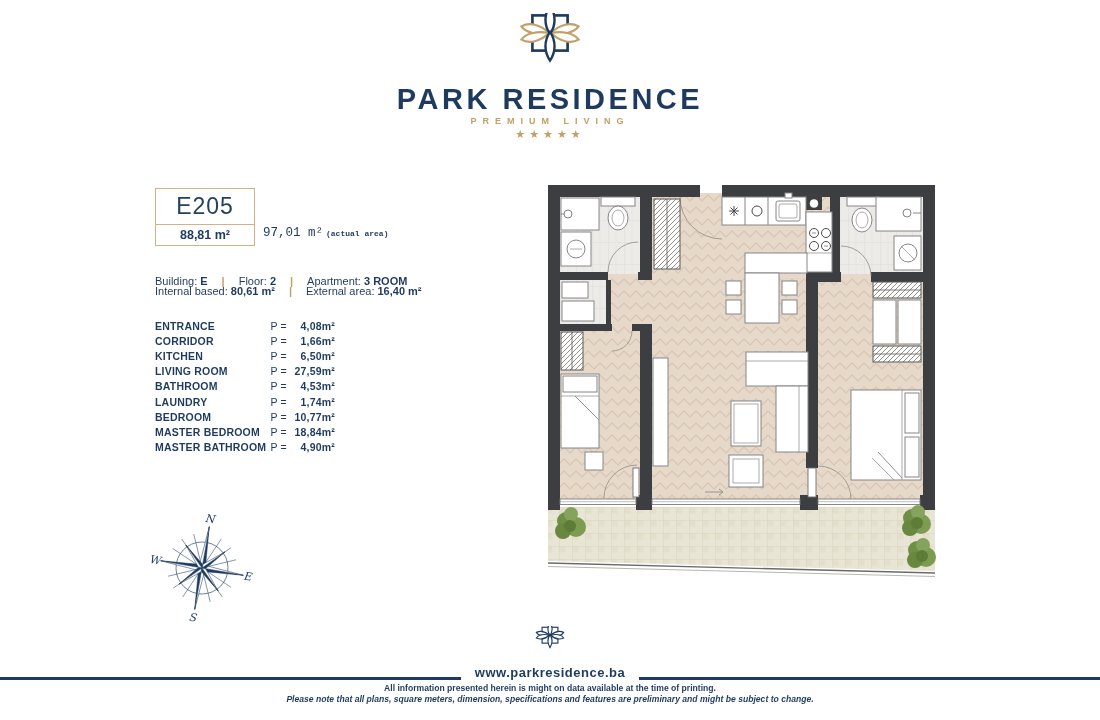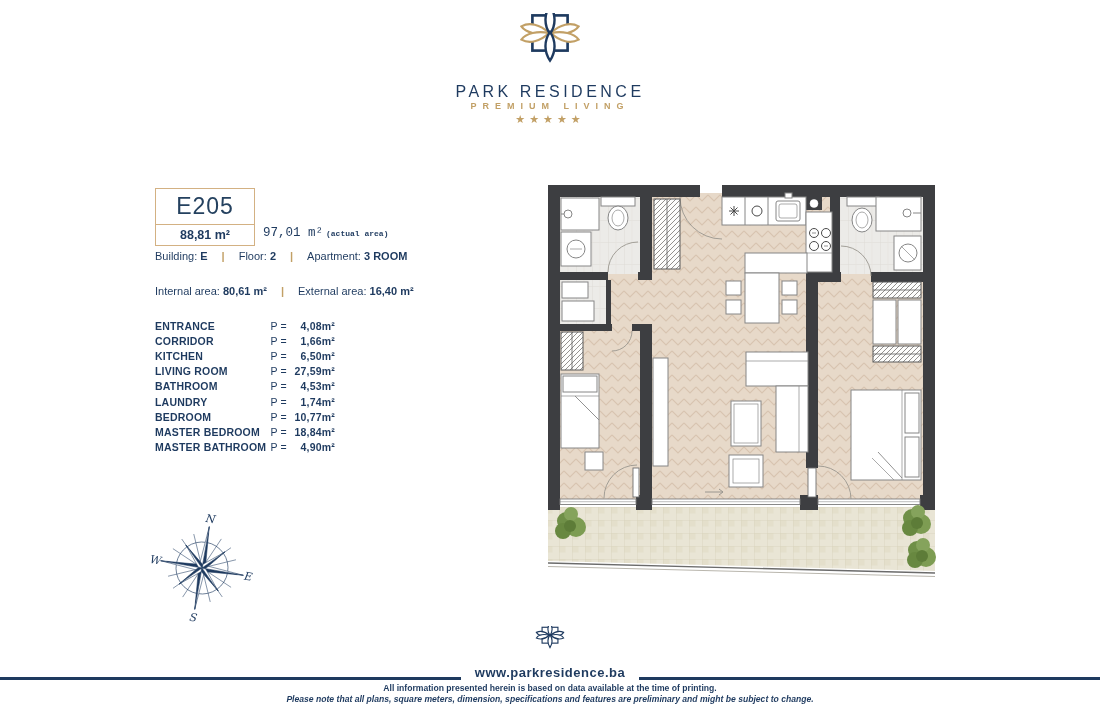--- a/index.html
+++ b/index.html
@@ -2,21 +2,21 @@
 <html><head>
 <meta charset="utf-8">
 <style>
   html,body{margin:0;padding:0;background:#fff;}
   body{font-family:"Liberation Sans", sans-serif;color:#1e3a5f;}
   .page{position:relative;width:1100px;height:720px;background:#fff;overflow:hidden;}
 
   
   .brand{position:absolute;left:0;top:0;width:1100px;text-align:center;}
   .brand-emblem{margin-top:13px;}
-  .brand-name{font-size:16px;letter-spacing:3.5px;color:#1e3a5f;font-weight:400;margin-top:4px;}
+  .brand-name{font-size:29px;letter-spacing:3.5px;color:#1e3a5f;font-weight:700;margin-top:4px;}
   .brand-tagline{font-size:9px;letter-spacing:6px;color:#c2a066;font-weight:700;}
   .brand-stars{font-size:11px;letter-spacing:4px;color:#c2a066;margin-top:2px;}
 
   
   .unit-box{position:absolute;left:155px;top:188px;width:98px;height:56px;border:1.5px solid #d3b183;}
   .unit-code{height:35px;line-height:35px;text-align:center;font-size:23px;font-weight:300;letter-spacing:1px;color:#24415f;border-bottom:1.5px solid #d3b183;}
   .unit-area{height:20px;line-height:20px;text-align:center;font-size:12.5px;font-weight:700;}
   .actual-area{position:absolute;left:263px;top:226px;font-size:12.5px;font-family:Liberation Mono, monospace;}
   .actual-area .note{font-size:8px;font-weight:700;margin-left:3px;}
   .info-line{position:absolute;left:155px;font-size:11px;white-space:nowrap;}
@@ -63,28 +63,28 @@
 
   <div class="unit-box">
     <div class="unit-code">E205</div>
     <div class="unit-area">88,81 m²</div>
   </div>
 
   <div class="actual-area">
     <span>97,01 m²</span><span class="note">(actual area)</span>
   </div>
 
-  <div class="info-line" style="top:250px;text-align:center;">
+  <div class="info-line" style="top:275px;text-align:center;">
     <span>Building:</span>
     <b>E</b><span class="info-sep">|</span><span>Floor:</span>
     <b>2</b><span class="info-sep">|</span><span>Apartment:</span>
     <b>3 ROOM</b>
   </div>
   <div class="info-line" style="top:285px;">
-    <span>Internal area:</span>
+    <span>Internal based:</span>
     <b>80,61 m²</b><span class="info-sep">|</span><span>External area:</span>
     <b>16,40 m²</b>
   </div>
 
   <div class="room-table">
     <div class="room-row">
         <span class="rname">ENTRANCE</span>
         <span class="rp">P =</span>
         <span class="rval">4,08m²</span>
       </div>
@@ -405,16 +405,16 @@
         <path d="M30,-20 C34.5,-13 34.5,-4 30,3 C25.5,-4 25.5,-13 30,-20 Z" fill="#fff" stroke="#1e3a5f" stroke-width="2"></path>
         <path d="M30,1 C34.5,8 34.5,17 30,24 C25.5,17 25.5,8 30,1 Z" fill="#fff" stroke="#1e3a5f" stroke-width="2"></path>
       </g>
     </svg>
   </div>
   <div class="site-row">
     <div class="site-bar"></div>
     <div class="site-text">www.parkresidence.ba</div>
     <div class="site-bar"></div>
   </div>
-  <div class="disclaimer" style="top:683px;">All information presented herein is based on data available at the time of printing.</div>
+  <div class="disclaimer" style="top:683px;">All information presented herein is might on data available at the time of printing.</div>
   <div class="disclaimer" style="top:694px;font-style:italic;">Please note that all plans, square meters, dimension, specifications and features are preliminary and might be subject to change.</div>
 
 </div>
 
 </body></html>

